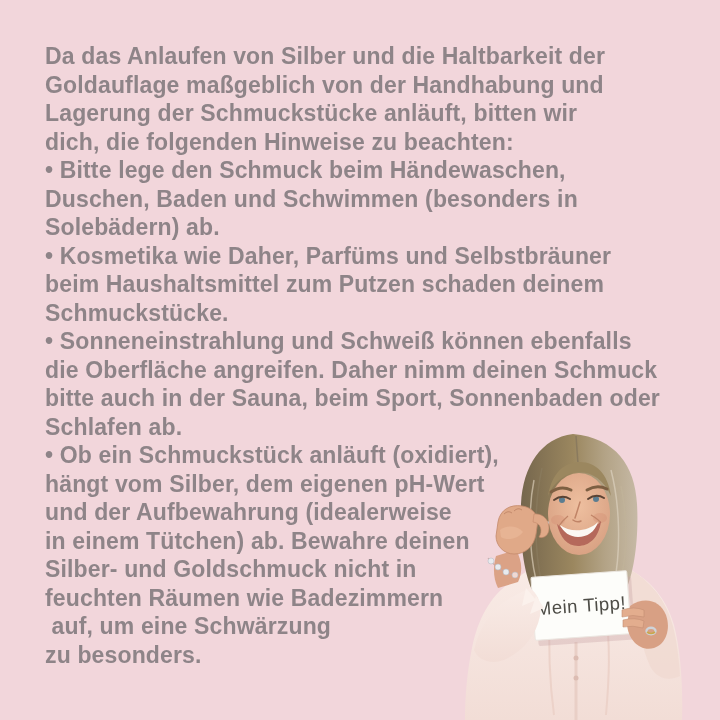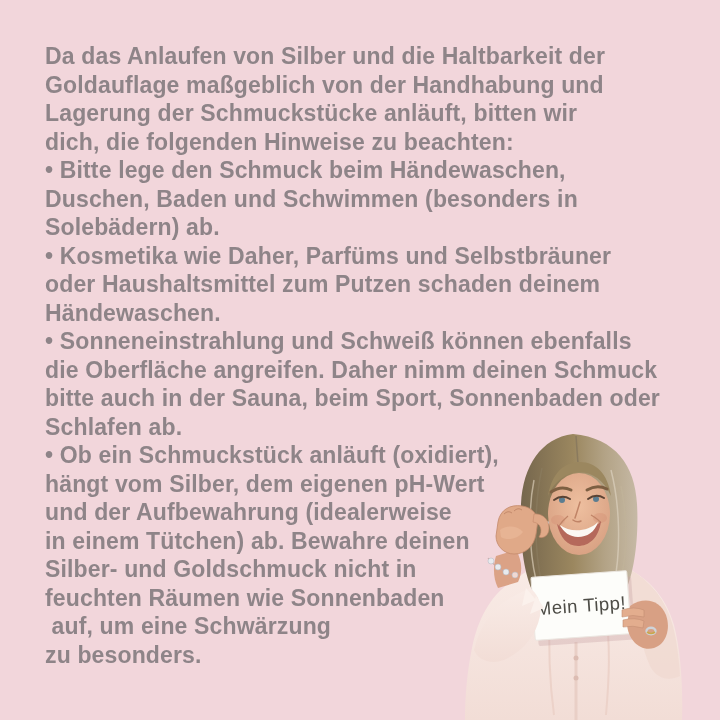--- a/index.html
+++ b/index.html
@@ -44,32 +44,32 @@
 
   <div class="text-block">
     <div class="line">Da das Anlaufen von Silber und die Haltbarkeit der</div>
     <div class="line">Goldauflage maßgeblich von der Handhabung und</div>
     <div class="line">Lagerung der Schmuckstücke anläuft, bitten wir</div>
     <div class="line">dich, die folgenden Hinweise zu beachten:</div>
     <div class="line">• Bitte lege den Schmuck beim Händewaschen,</div>
     <div class="line">Duschen, Baden und Schwimmen (besonders in</div>
     <div class="line">Solebädern) ab.</div>
     <div class="line">• Kosmetika wie Daher, Parfüms und Selbstbräuner</div>
-    <div class="line">oder Haushaltsmittel zum Putzen schaden deinem</div>
-    <div class="line">Händewaschen.</div>
+    <div class="line">beim Haushaltsmittel zum Putzen schaden deinem</div>
+    <div class="line">Schmuckstücke.</div>
     <div class="line">• Sonneneinstrahlung und Schweiß können ebenfalls</div>
     <div class="line">die Oberfläche angreifen. Daher nimm deinen Schmuck</div>
     <div class="line">bitte auch in der Sauna, beim Sport, Sonnenbaden oder</div>
     <div class="line">Schlafen ab.</div>
     <div class="line">• Ob ein Schmuckstück anläuft (oxidiert),</div>
     <div class="line">hängt vom Silber, dem eigenen pH-Wert</div>
     <div class="line">und der Aufbewahrung (idealerweise</div>
     <div class="line">in einem Tütchen) ab. Bewahre deinen</div>
     <div class="line">Silber- und Goldschmuck nicht in</div>
-    <div class="line">feuchten Räumen wie Sonnenbaden</div>
+    <div class="line">feuchten Räumen wie Badezimmern</div>
     <div class="line"> auf, um eine Schwärzung</div>
     <div class="line">zu besonders.</div>
   </div>
 
   <svg class="photo" viewBox="0 0 290 310" aria-hidden="true">
     <defs>
       <linearGradient id="hairGrad" x1="0" y1="0" x2="1" y2="0">
         <stop offset="0" stop-color="#75664d"></stop>
         <stop offset="0.45" stop-color="#9b875f"></stop>
         <stop offset="0.72" stop-color="#b3a386"></stop>

